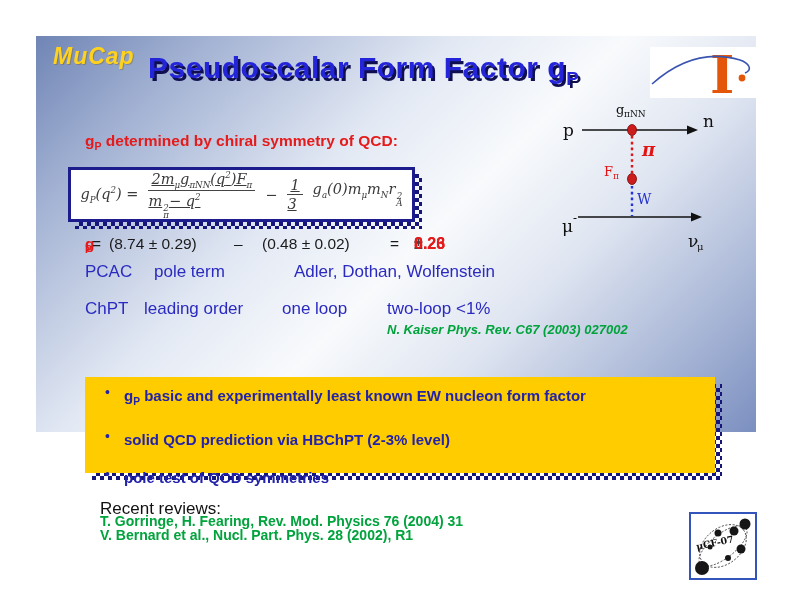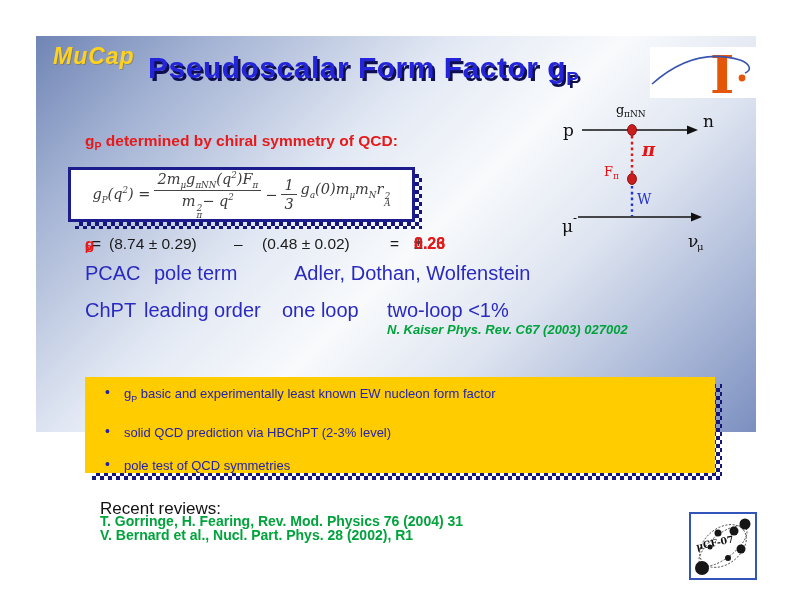--- a/index.html
+++ b/index.html
@@ -42,51 +42,51 @@
 
   
   .formula-wrap{left:32px;top:131px;width:347px;height:55px;}
   .formula-box{
     background:#ffffff;border:3px solid #1c1c8c;
     display:flex;align-items:center;justify-content:center;gap:4px;
     font-family:"DejaVu Serif",serif;font-style:italic;font-size:14.5px;color:#3a3a3a;
   }
   .formula-box sub{font-size:.6em;}
   .formula-box sup{font-size:.6em;}
-  .frac{display:inline-flex;flex-direction:column;align-items:center;margin:0 0;}
+  .frac{display:inline-flex;flex-direction:column;align-items:flex-start;margin:0 6px;text-decoration:underline;}
   .fnum{border-bottom:1.4px solid #444;padding:0 3px 1px;text-align:center;white-space:nowrap;}
   .fden{padding-top:1px;text-align:center;white-space:nowrap;}
   .stk{display:inline-flex;flex-direction:column;align-items:center;line-height:.85;font-size:.6em;vertical-align:-0.5em;margin-left:1px;}
   .nowrap{white-space:nowrap;}
 
   
   .trow{left:0;top:0;width:720px;height:20px;}
   .trow span{position:absolute;white-space:nowrap;}
   .vals{top:199px;font-size:15.5px;color:#1a1a1a;}
   .vals .gp{left:49px;color:#e51a1a;font-weight:bold;}
   .vals .gp sub{font-size:.68em;}
   .vals .t1{left:73px;}
   .vals .mn{left:198px;}
   .vals .t2{left:226px;}
   .vals .eqs{left:354px;}
   .vals .res{left:378px;font-weight:bold;color:#e51a1a;font-size:16px;}
   .vals .res .pm{color:#444;font-weight:bold;}
-  .bluerow{font-size:20px;color:#2a2ac0;}
+  .bluerow{font-size:17px;color:#2a2ac0;}
   .pcac{top:226px;}
   .pcac .c0{left:49px;} .pcac .c1{left:118px;} .pcac .c2{left:258px;}
   .chpt{top:263px;}
   .chpt .c0{left:49px;} .chpt .c1{left:108px;} .chpt .c2{left:246px;} .chpt .c3{left:351px;}
   .kaiser{left:351px;top:286px;font-size:13px;font-weight:bold;font-style:italic;color:#00a33c;white-space:nowrap;}
 
   
   .ybox-wrap{left:49px;top:341px;width:630px;height:96px;}
   .ybox{background:#ffcc00;padding-top:6px;}
   .bullet-row{display:flex;align-items:flex-start;padding-left:20px;margin-bottom:12px;}
   .b-dot{width:19px;color:#2222aa;font-size:14px;line-height:19px;}
-  .b-text{font-size:13px;font-weight:normal;color:#2222aa;line-height:21px;white-space:nowrap;}
+  .b-text{font-size:15px;font-weight:bold;color:#2222aa;line-height:26px;white-space:nowrap;}
   .b-text sub{font-size:.68em;}
 
   
   .rev-label{left:64px;top:463px;font-size:17px;color:#111;}
   .rev1{left:64px;top:477px;}
   .rev2{left:64px;top:491px;}
   .rev-line{font-size:14px;font-weight:bold;color:#00a33c;white-space:nowrap;}
 
   
   .mucf{left:653px;top:476px;width:68px;height:68px;background:#fff;border:2px solid #3355bb;box-sizing:border-box;}

